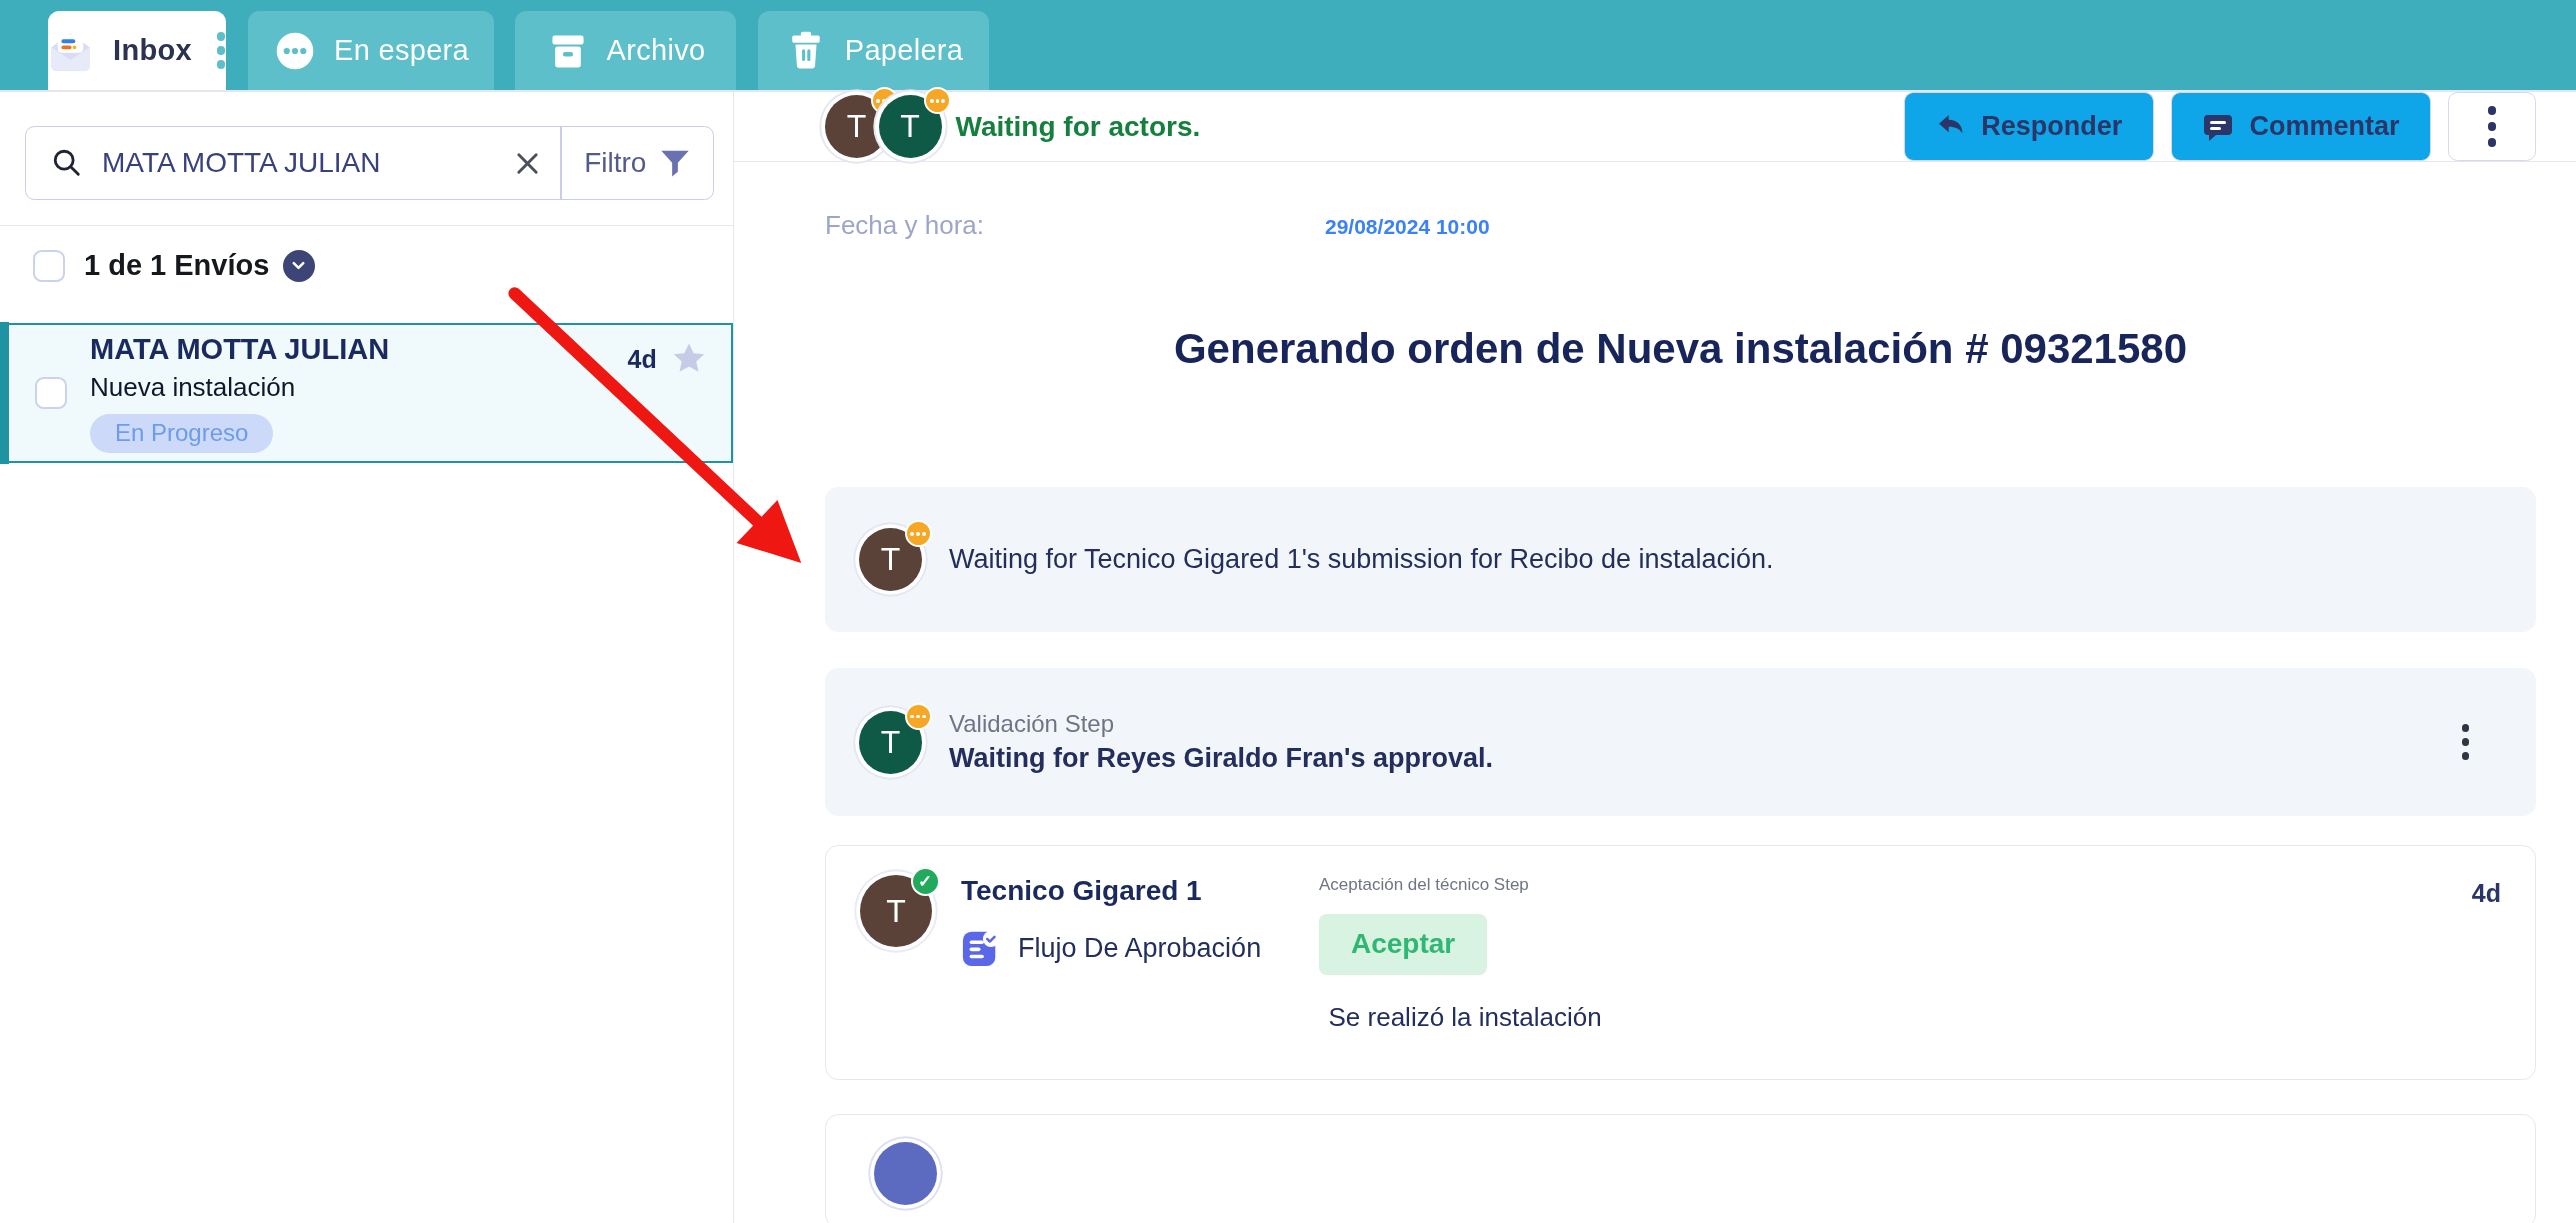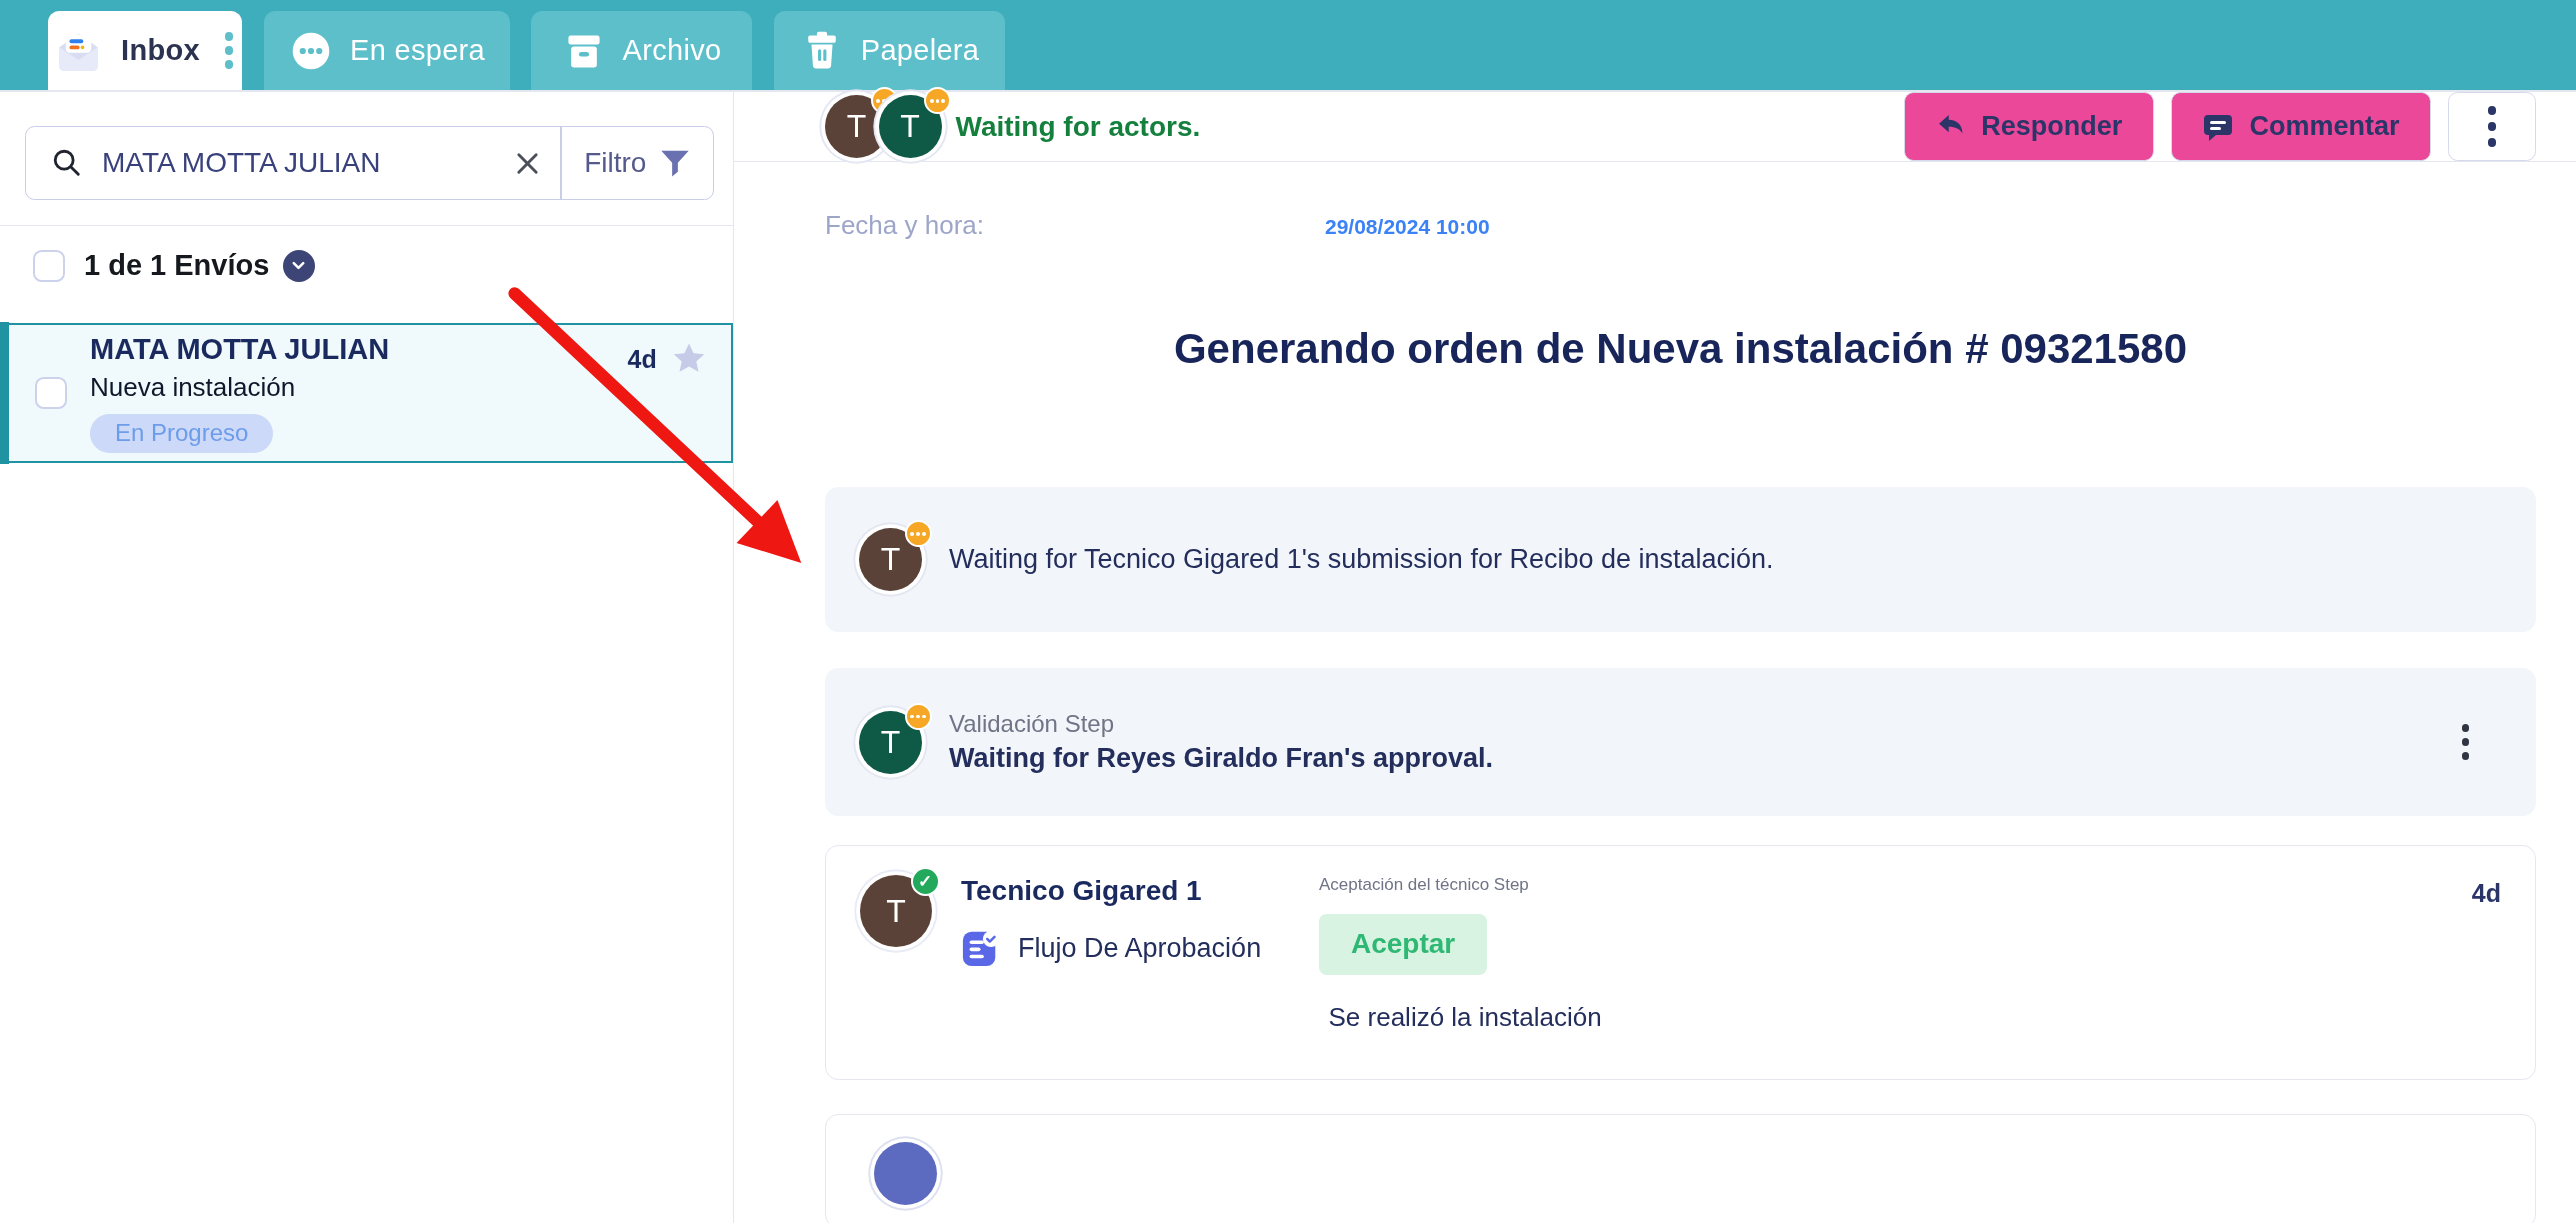--- a/index.html
+++ b/index.html
@@ -2,21 +2,21 @@
 <html><head>
 <meta charset="utf-8">
 <style>
   * { margin:0; padding:0; box-sizing:border-box; }
   html,body { width:2576px; height:1223px; overflow:hidden; }
   body { font-family:"Liberation Sans", sans-serif; background:#fff; position:relative; }
 
   
   .topbar { height:92px; background:#3FAEBC; display:flex; align-items:flex-end; border-bottom:2.9px solid #E4E6F0; }
   .tab { height:79px; border-radius:11.4px 11.4px 0 0; background:#5CBFCA; display:flex; align-items:center; justify-content:center; gap:17px; cursor:pointer; }
-  .tab-inbox   { margin-left:48px; width:194px; background:#fff; }
+  .tab-inbox   { margin-left:48px; width:178px; background:#fff; }
   .tab-espera  { margin-left:22px; width:246px; }
   .tab-archivo { margin-left:21px; width:221px; }
   .tab-papelera{ margin-left:22px; width:231px; }
   .tab .tlabel { font-size:29px; color:#fff; font-weight:500; letter-spacing:0.3px; }
   .tab-inbox .tlabel { color:#2B3350; font-weight:700; }
   .tab-kebab { display:flex; flex-direction:column; gap:5.7px; padding:3.8px; margin-left:3.8px; }
   .tab-kebab i { width:8.6px; height:8.6px; border-radius:50%; background:#5CBFCA; }
 
   
   .shell { display:flex; height:1131px; }
@@ -53,21 +53,21 @@
   .avatar { position:relative; width:63px; height:63px; border-radius:50%; display:flex; align-items:center; justify-content:center; color:#fff; font-size:32px; font-weight:500; box-shadow:0 0 0 3.8px #fff, 0 0 0 5.7px #E4E7F2; flex:none; }
   .av-brown { background:#5A4238; }
   .av-green { background:#0F5947; }
   .avatar-group { display:flex; }
   .avatar-group .avatar + .avatar { margin-left:-9.5px; }
   .badge-dots { position:absolute; top:-7.6px; right:-9.5px; width:27px; height:27px; border-radius:50%; background:#F6A725; border:2.9px solid #fff; display:flex; align-items:center; justify-content:center; gap:1.9px; }
   .badge-dots i { width:3.8px; height:3.8px; border-radius:50%; background:#fff; }
   .badge-check { position:absolute; top:-7.6px; right:-7.6px; width:29px; height:29px; border-radius:50%; background:#22A95B; border:2.9px solid #fff; color:#fff; font-size:17px; font-weight:700; display:flex; align-items:center; justify-content:center; }
   .hdr-status { margin-left:14px; font-size:28px; font-weight:700; color:#15803d; }
   .sp { flex:1; }
-  .hdr-btn { height:69px; background:#ec4899; border:1.9px solid #D6D9EC; border-radius:9.5px; display:flex; align-items:center; gap:15.2px; padding:0 30.5px; font-family:"Liberation Sans",sans-serif; font-size:27px; font-weight:700; color:#2B3568; cursor:pointer; }
+  .hdr-btn { height:69px; background:#0ea5e9; border:1.9px solid #D6D9EC; border-radius:9.5px; display:flex; align-items:center; gap:15.2px; padding:0 30.5px; font-family:"Liberation Sans",sans-serif; font-size:27px; font-weight:700; color:#2B3568; cursor:pointer; }
   .hdr-btn + .hdr-btn { margin-left:17px; }
   .kebab-btn { width:88px; height:69px; background:#fff; border:1.9px solid #D6D9EC; border-radius:9.5px; margin-left:17px; display:flex; flex-direction:column; align-items:center; justify-content:center; gap:7.6px; cursor:pointer; }
   .kebab-btn i, .card-kebab i { width:8.6px; height:8.6px; border-radius:50%; background:#2B3568; }
 
   .detail { flex:1; padding:0 40px 0 91px; }
   .meta-row { margin-top:48px; display:flex; align-items:baseline; }
   .meta-label { width:500px; font-size:26px; color:#9DA5C9; }
   .meta-value { font-size:21px; font-weight:700; color:#3b82f6; }
   .doc-title { margin-top:84px; text-align:center; font-size:42px; font-weight:700; color:#18255A; }
 

